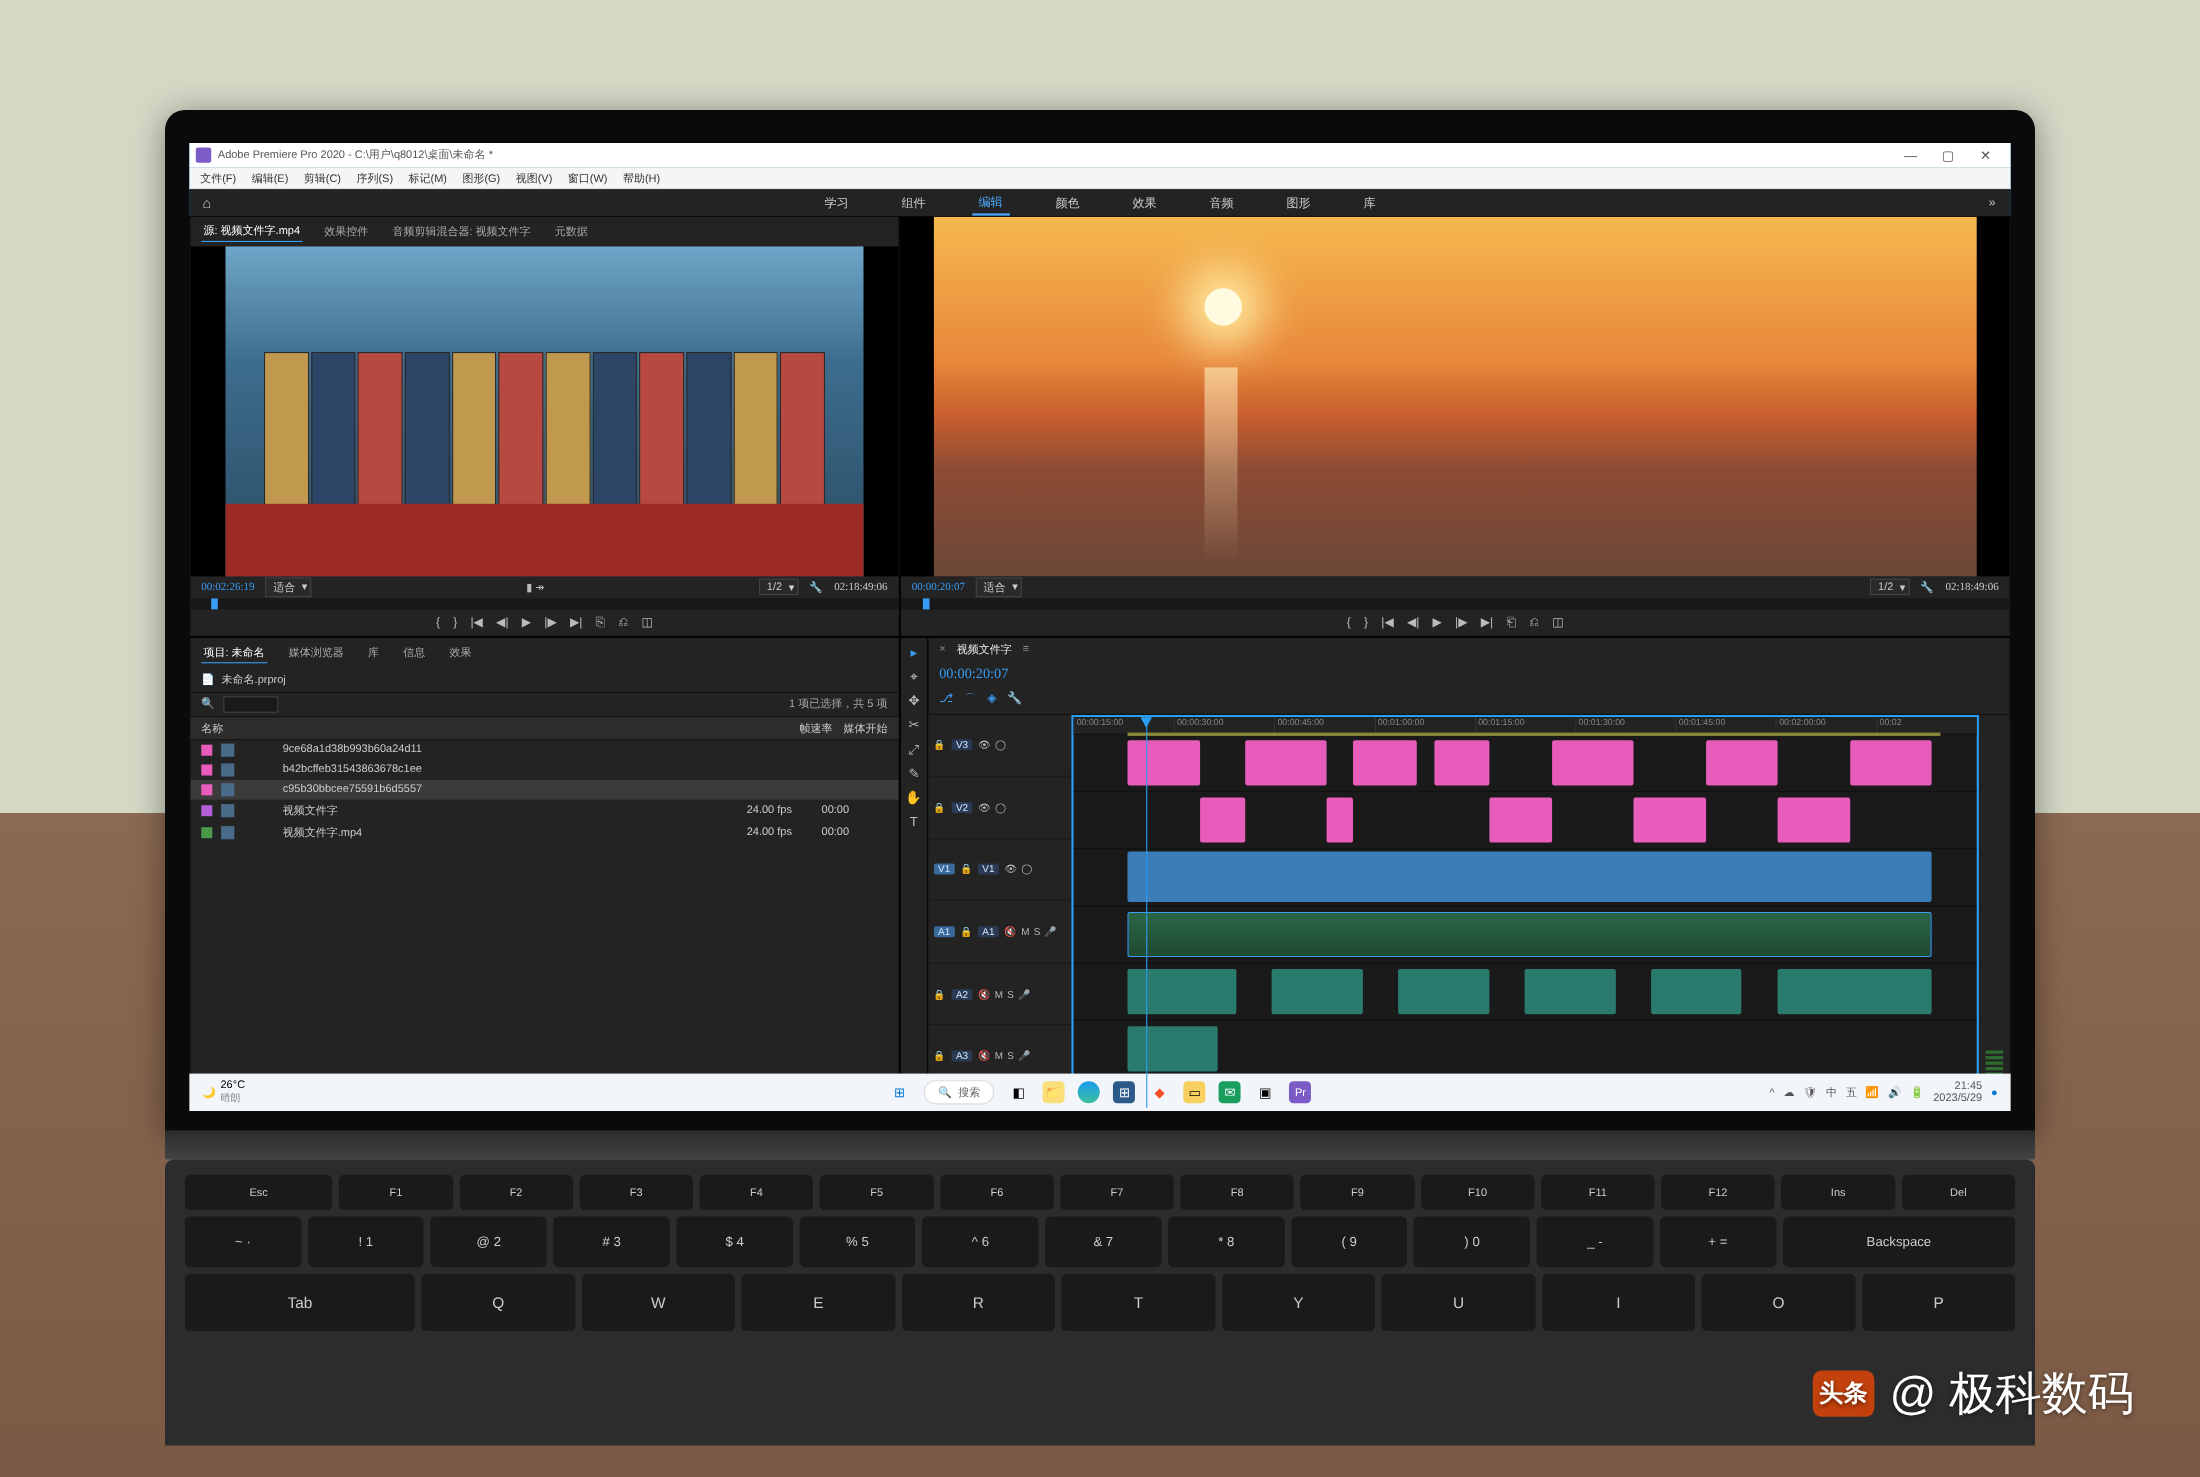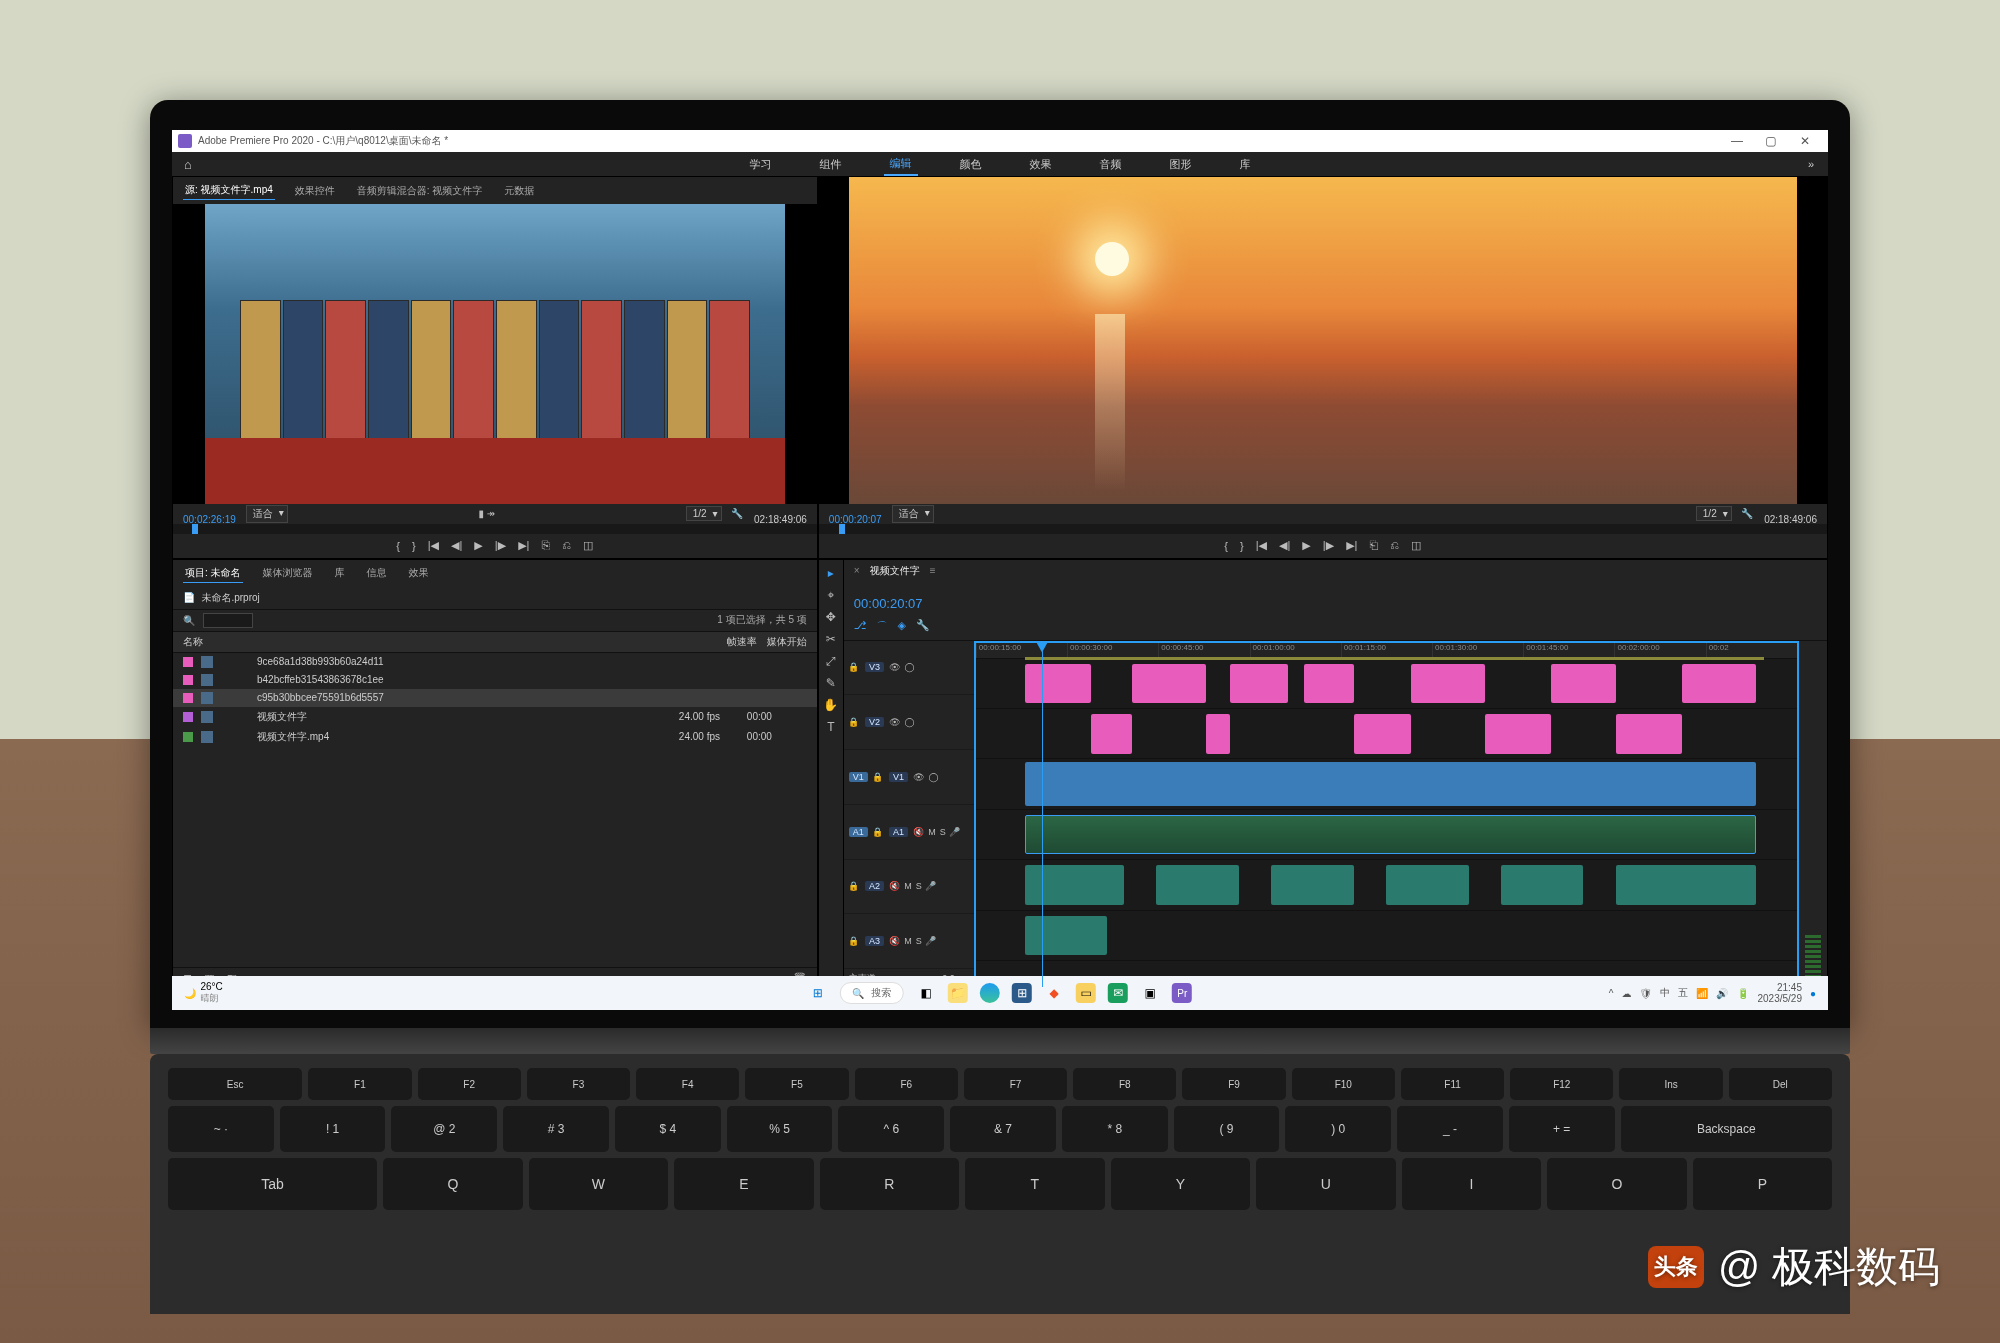--- a/index.html
+++ b/index.html
@@ -31,21 +31,21 @@
   .ship { width: 90%; height: 100%; background: linear-gradient(to bottom, #6fa5c8 0%, #3d6d8e 35%, #2a4a60 100%); position:relative; }
   .containers { position:absolute; left:6%; top:32%; width:88%; height:48%; display:flex; gap:2px; }
   .containers div { flex:1; background:#c0994e; border:1px solid #2a2a2a; }
   .containers div:nth-child(2n){ background:#2d4668; }
   .containers div:nth-child(3n){ background:#b84941; }
   .hull { position:absolute; left:0; bottom:0; width:100%; height:22%; background:#9b2a22; }
   .sunset { width: 94%; height: 100%; background: linear-gradient(to bottom, #f6b84e 0%, #e8873a 40%, #c9602e 55%, #8e4b33 70%, #6a4838 100%); position:relative; }
   .sunset::before { content:""; position:absolute; left:26%; top:20%; width:34px; height:34px; background:#fffbe0; border-radius:50%; box-shadow:0 0 40px 20px #ffeaa0; }
   .sunset::after { content:""; position:absolute; left:26%; top:42%; width:30px; height:54%; background:linear-gradient(#fff2c0,transparent); opacity:0.6; }
   .monitor-ctrl { height: 20px; display:flex; align-items:center; gap:10px; padding: 0 10px; font-size:10px; color:#bbb; }
-  .tc { color:#3a9df5; font-family:Liberation Sans, sans-serif; font-size:10px;margin-top:12px; }
+  .tc { color:#3a9df5; font-family:Liberation Serif, serif; font-size:10px; }
   .dropdown { background:#2a2a2a; border:1px solid #444; padding:1px 14px 1px 6px; font-size:10px; color:#ccc; position:relative; }
   .dropdown::after{ content:"▾"; position:absolute; right:3px; }
   .monitor-scrub { height:10px; background:#181818; position:relative; }
   .monitor-scrub .head { position:absolute; left:3%; top:0; width:6px; height:100%; background:#3a9df5; }
   .transport { height:24px; display:flex; align-items:center; justify-content:center; gap:12px; color:#bbb; font-size:11px; }
   .transport span { cursor:pointer; }
   
   .project-body { flex:1; display:flex; flex-direction:column; font-size:10px; color:#ccc; }
   .proj-head { padding:4px 10px; display:flex; align-items:center; gap:6px; border-bottom:1px solid #111; }
   .proj-search { display:flex; align-items:center; padding:3px 10px; gap:8px; }
@@ -124,20 +124,31 @@
   <div class="screen-bezel">
     <div class="screen">
 
       <div class="titlebar">
         <div class="pr-icon"></div>
         <span>Adobe Premiere Pro 2020 - C:\用户\q8012\桌面\未命名 *</span>
         <div class="spacer"></div>
         <div class="win-btns"><span>—</span><span>▢</span><span>✕</span></div>
       </div>
 
+      <div class="menubar">
+        <span>文件(F)</span>
+        <span>编辑(E)</span>
+        <span>剪辑(C)</span>
+        <span>序列(S)</span>
+        <span>标记(M)</span>
+        <span>图形(G)</span>
+        <span>视图(V)</span>
+        <span>窗口(W)</span>
+        <span>帮助(H)</span>
+      </div>
 
       <div class="workspacebar">
         <span class="home-ic">⌂</span>
         <span class="ws">学习</span>
         <span class="ws">组件</span>
         <span class="ws active">编辑</span>
         <span class="ws">颜色</span>
         <span class="ws">效果</span>
         <span class="ws">音频</span>
         <span class="ws">图形</span>

